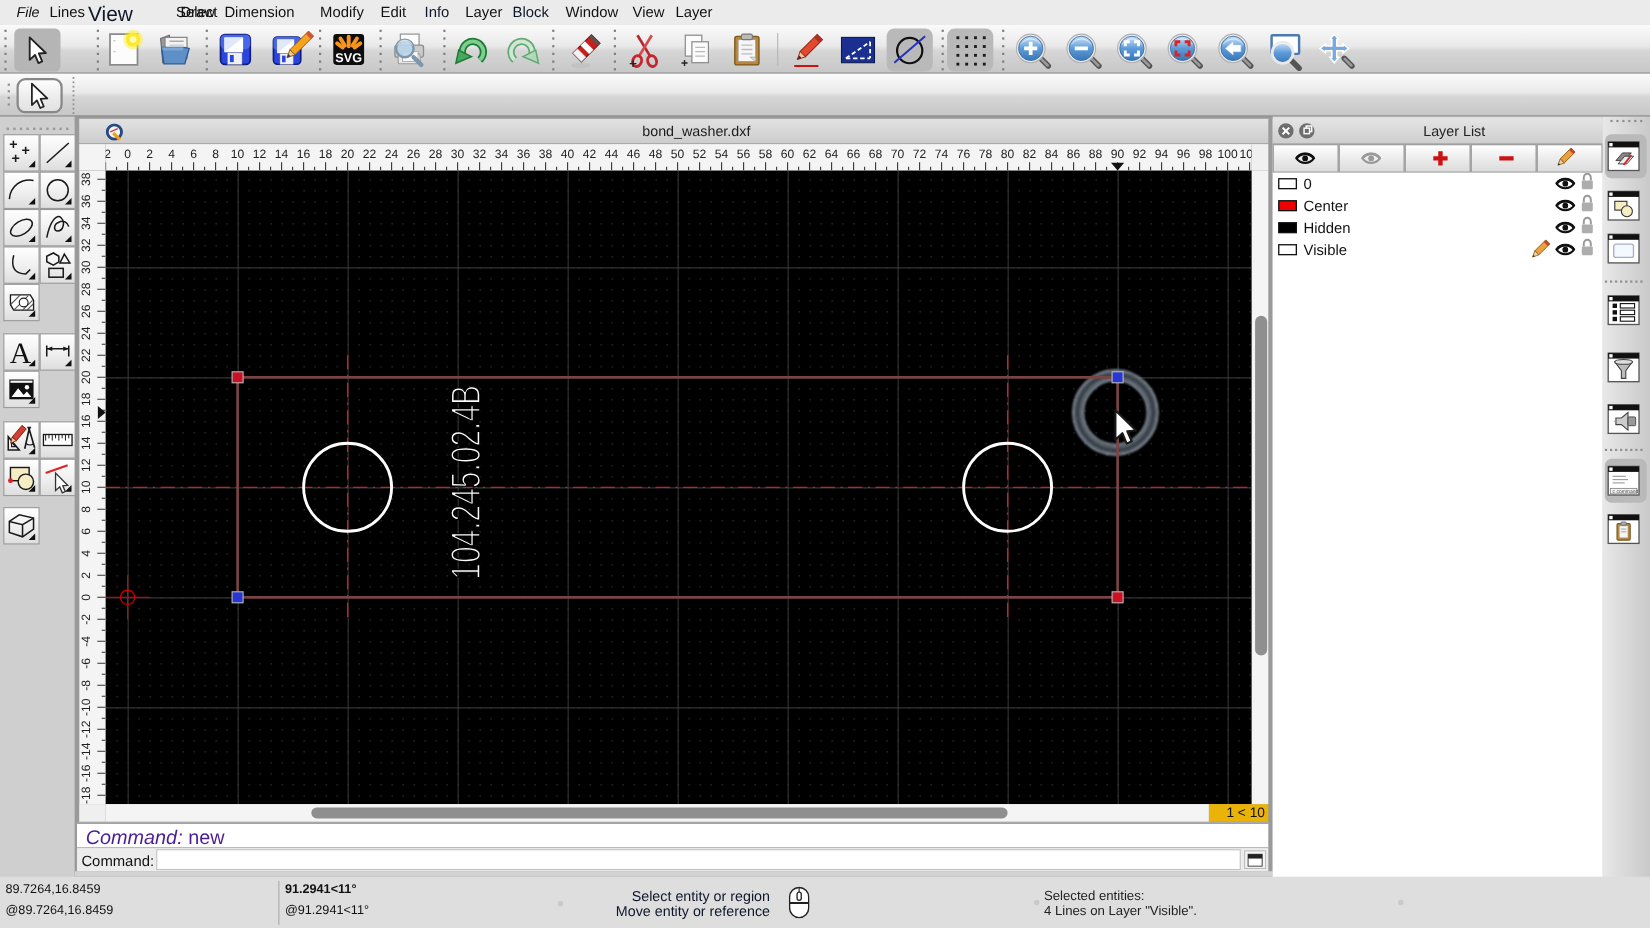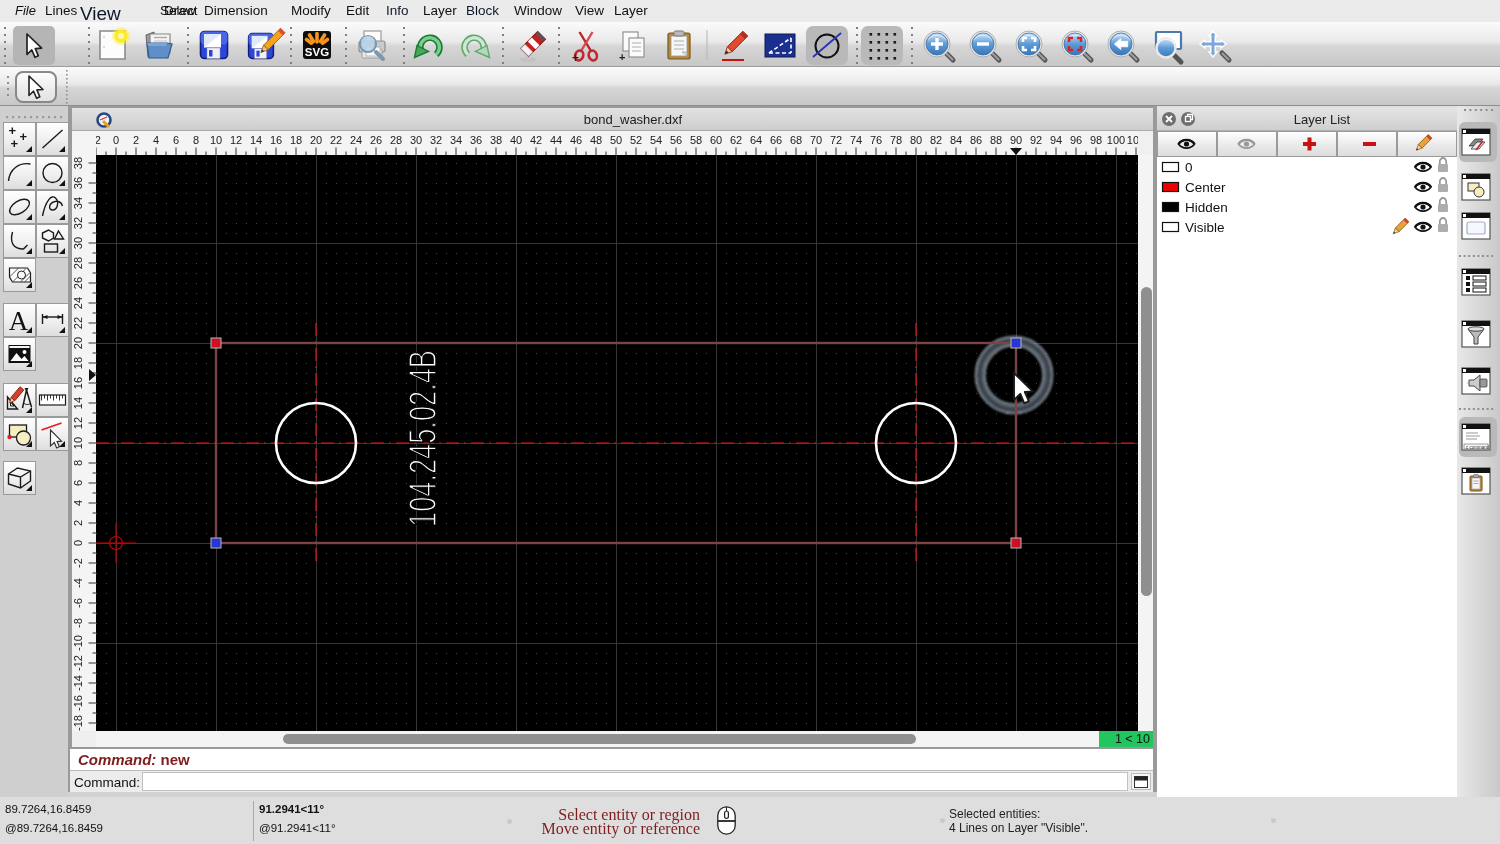--- a/index.html
+++ b/index.html
@@ -790,26 +790,26 @@
       <rect x="115" y="183" width="10" height="10" fill="#cc1125" stroke="#b9b9b9" stroke-width="1"></rect>
       <rect x="915" y="383" width="10" height="10" fill="#cc1125" stroke="#b9b9b9" stroke-width="1"></rect>
       <rect x="115" y="383" width="10" height="10" fill="#2837d4" stroke="#b9b9b9" stroke-width="1"></rect>
       <rect x="915" y="183" width="10" height="10" fill="#2837d4" stroke="#b9b9b9" stroke-width="1"></rect>
       <g transform="translate(918,218) scale(0.88)">
         <path d="M0,0 L0,30.5 L7.2,23.7 L11.7,34.4 L16.9,32 L12.3,21.6 L21.3,20.9 Z" fill="#fff" stroke="#1a1a1a" stroke-width="2.2" stroke-linejoin="round"></path>
       </g>
     </svg>
 <div class="abs" style="left:96px;top:731px;width:1003px;height:16px;background:#f4f4f4;"></div>
 <div class="abs" style="left:283px;top:734px;width:633px;height:10px;background:#8f8f8f;border-radius:5px;"></div>
-<div class="abs" style="left:1099px;top:731px;width:54px;height:16px;background:#22c55e;font-size:12.5px;color:#111;text-align:right;line-height:16px;"><span style="padding-right:3px;">1 &lt; 10</span></div>
+<div class="abs" style="left:1099px;top:731px;width:54px;height:16px;background:#eab308;font-size:12.5px;color:#111;text-align:right;line-height:16px;"><span style="padding-right:3px;">1 &lt; 10</span></div>
 <div class="abs" style="left:1138px;top:155px;width:15px;height:576px;background:#f4f4f4;"></div>
 <div class="abs" style="left:1141px;top:287px;width:11px;height:309px;background:#8f8f8f;border-radius:5.5px;"></div>
 <div class="abs" style="left:1138px;top:131px;width:15px;height:24px;background:#f0f0f0;"></div>
 <div class="abs" style="left:70px;top:748px;width:1083px;height:22px;background:#fff;border-top:1px solid #999;box-sizing:border-box;"></div>
-<div class="abs" style="left:78px;top:751px;font-size:15px;color:#7f1d1d;font-weight:bold;"><i>Command:</i> new</div>
+<div class="abs" style="left:78px;top:751px;font-size:18px;color:#4c1d95;"><i>Command:</i> new</div>
 <div class="abs" style="left:70px;top:770px;width:1083px;height:22px;background:#ececec;border-top:1px solid #bbb;box-sizing:border-box;"></div>
 <div class="abs" style="left:74px;top:775px;font-size:13.5px;color:#111;">Command:</div>
 <div class="abs" style="left:142px;top:772px;width:986px;height:19px;background:#fff;border:1px solid #c0c0c0;box-sizing:border-box;"></div>
 <div class="abs" style="left:1131px;top:773px;width:20px;height:17px;background:#f5f5f5;border:1px solid #bbb;box-sizing:border-box;"></div>
 <svg class="abs" style="left:1134px;top:776px" width="14" height="12" viewBox="0 0 14 12">
       <rect x="0.5" y="0.5" width="13" height="11" fill="#fff" stroke="#333"></rect>
       <rect x="0.5" y="0.5" width="13" height="4" fill="#222"></rect>
     </svg>
 <div class="abs" style="left:1157px;top:106px;width:300px;height:693px;background:#e0e0e0;"></div>
     <div class="abs" style="left:1157px;top:108px;width:300px;height:23px;background:linear-gradient(#e4e4e4,#cfcfcf);border-bottom:1px solid #b0b0b0;box-sizing:border-box;"></div>
@@ -1012,21 +1012,21 @@
       <rect x="1486.6" y="408" width="2" height="2" fill="#8f8f8f"></rect>
       <rect x="1491.2" y="408" width="2" height="2" fill="#8f8f8f"></rect>
     </svg>
 <div class="abs" style="left:0;top:797px;width:1500px;height:47px;background:#dedede;"></div>
 <div class="abs" style="left:5px;top:803px;font-size:11.5px;color:#111;">89.7264,16.8459</div>
 <div class="abs" style="left:5px;top:822px;font-size:11.5px;color:#111;">@89.7264,16.8459</div>
 <div class="abs" style="left:253px;top:801px;width:1px;height:40px;background:#aaa;"></div>
 <div class="abs" style="left:259px;top:803px;font-size:11.5px;color:#111;font-weight:bold;">91.2941&lt;11°</div>
 <div class="abs" style="left:259px;top:822px;font-size:11.5px;color:#111;">@91.2941&lt;11°</div>
 <div class="abs" style="left:507px;top:819px;width:5px;height:5px;border-radius:3px;background:#c9c9c9;"></div>
-<div class="abs" style="left:495px;top:808px;width:205px;text-align:right;font-size:16px;color:#7f1d1d;line-height:13.5px;font-family:Liberation Serif, serif;">Select entity or region<br>Move entity or reference</div>
+<div class="abs" style="left:495px;top:808px;width:205px;text-align:right;font-size:13px;color:#0f172a;line-height:13.5px;">Select entity or region<br>Move entity or reference</div>
 <svg class="abs" style="left:717px;top:806px" width="19" height="29" viewBox="0 0 19 29">
       <rect x="0.8" y="0.8" width="17.4" height="27.4" rx="8.7" fill="#fff" stroke="#222" stroke-width="1.3"></rect>
       <line x1="0.8" y1="15" x2="18.2" y2="15" stroke="#222" stroke-width="1.8"></line>
       <line x1="9.5" y1="1" x2="9.5" y2="6" stroke="#222" stroke-width="1"></line>
       <rect x="7.6" y="5" width="3.8" height="7.5" rx="1.9" fill="#fff" stroke="#222" stroke-width="1.2"></rect>
     </svg>
 <div class="abs" style="left:940px;top:818px;width:5px;height:5px;border-radius:3px;background:#c9c9c9;"></div>
 <div class="abs" style="left:1271px;top:818px;width:5px;height:5px;border-radius:3px;background:#c9c9c9;"></div>
 <div class="abs" style="left:949px;top:808px;font-size:12px;color:#222;line-height:13.5px;">Selected entities:<br>4 Lines on Layer "Visible".</div>
 </div>

